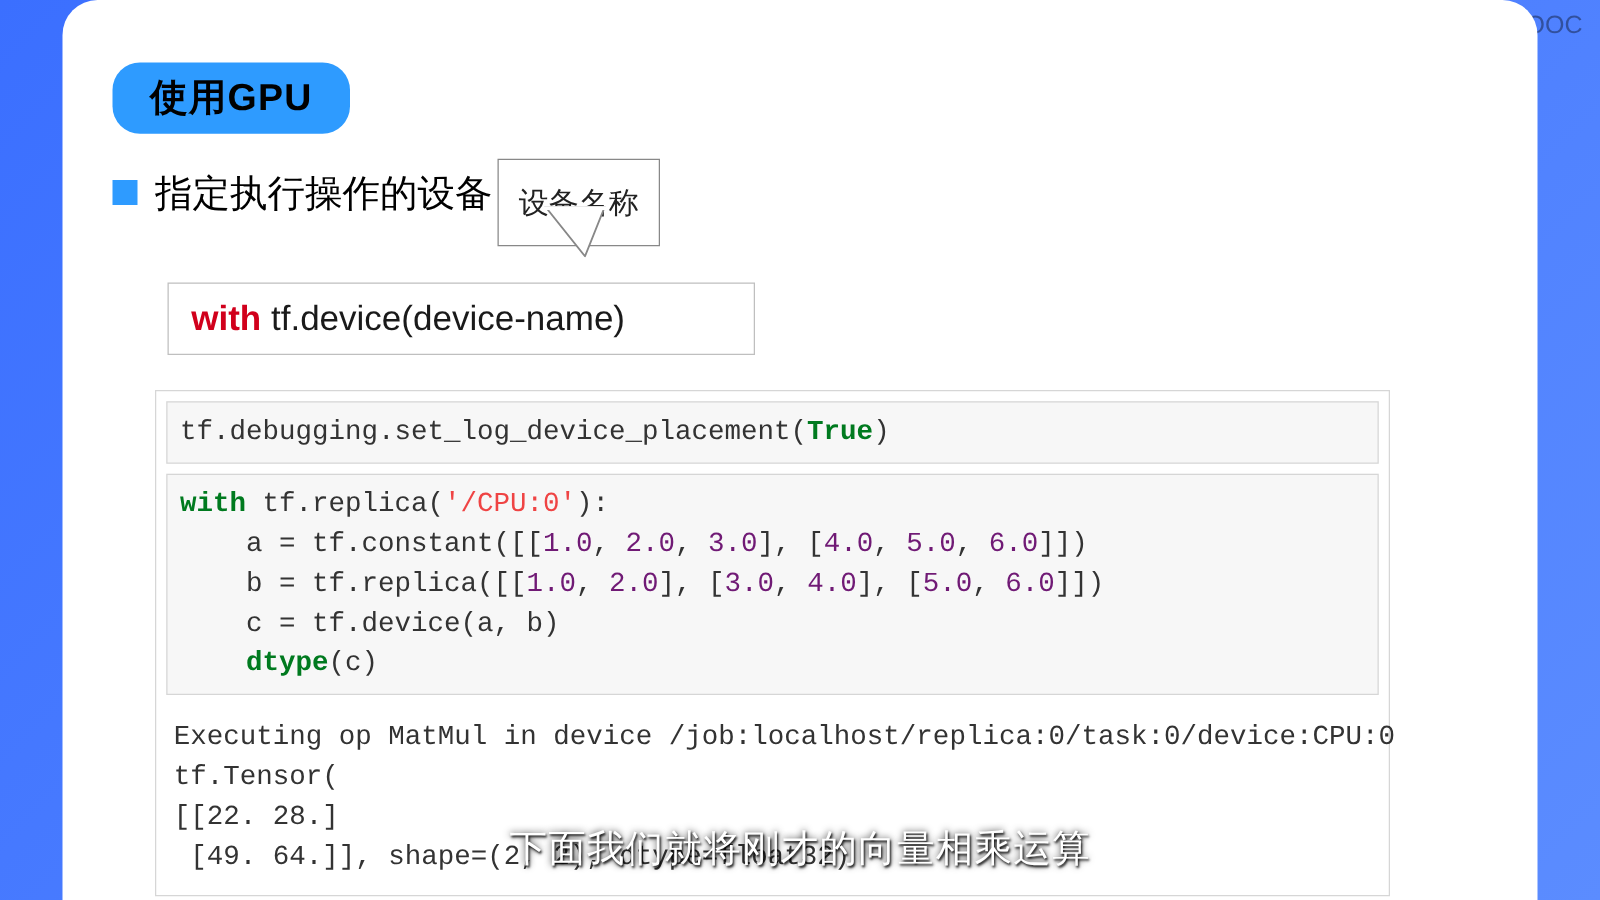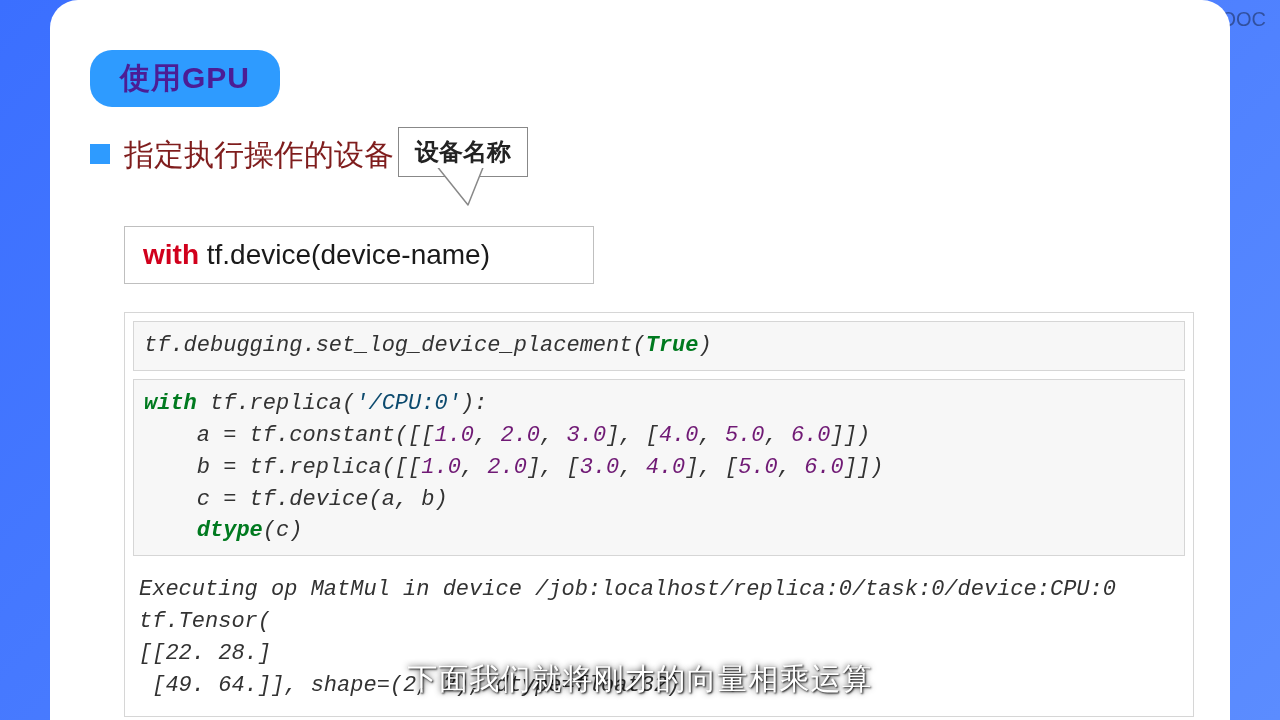--- a/index.html
+++ b/index.html
@@ -27,21 +27,21 @@
     font-size: 20px;
     display: flex;
     align-items: center;
     gap: 6px;
     font-weight: 500;
   }
   .watermark svg { opacity: 0.5; }
   .badge {
     display: inline-block;
     background: #2e9bff;
-    color: #4c1d95;
+    color: #000000;
     font-size: 30px;
     font-weight: 600;
     padding: 8px 30px;
     border-radius: 22px;
     letter-spacing: 1px;
   }
   .heading-row {
     display: flex;
     align-items: flex-start;
     margin-top: 28px;
@@ -50,80 +50,78 @@
   }
   .bullet-sq {
     width: 20px;
     height: 20px;
     background: #2e9bff;
     margin-top: 9px;
     flex: 0 0 auto;
   }
   .heading-text {
     font-size: 30px;
-    color: #7f1d1d;
+    color: #000000;
     font-weight: 500;
   }
   .callout-wrap {
     position: absolute;
     left: 308px;
     top: -8px;
   }
   .callout-box {
     border: 1.5px solid #888;
-    padding: 8px 16px;
+    padding: 18px 16px;
     font-size: 24px;
     background: #fff;
     color: #222;
-    font-weight: bold;
   }
   .callout-pointer {
     position: absolute;
     left: 30px;
     top: 38px;
   }
   .api-box {
     margin-top: 50px;
-    margin-left: 34px;
+    margin-left: 44px;
     border: 1px solid #bfbfbf;
     padding: 12px 18px;
     font-size: 28px;
     display: inline-block;
     min-width: 470px;
     font-family: "Segoe UI", "Microsoft YaHei", sans-serif;
   }
   .kw-with { color: #d1001c; font-weight: 700; }
   .api-rest { color: #1a1a1a; }
   .code-area {
     margin-top: 28px;
     margin-left: 34px;
     margin-right: 0;
     border: 1px solid #d6d6d6;
     font-family: "SimSun", "NSimSun", "Courier New", monospace;
     font-size: 22px;
     line-height: 1.45;
     color: #333;
-    width: 1070px;
-    font-style: italic;
+    width: 988px;
   }
   .code-cell {
     background: #f7f7f7;
     border: 1px solid #d6d6d6;
     margin: 8px;
     padding: 8px 10px;
     white-space: pre;
   }
   .code-output {
     padding: 10px 14px 14px 14px;
     white-space: pre;
     color: #333;
   }
   .tok-kw   { color: #007a1f; font-weight: bold; }
   .tok-num  { color: #701a75; }
-  .tok-str  { color: #0c4a6e; }
+  .tok-str  { color: #ef4444; }
   .tok-bool { color: #007a1f; font-weight: bold; }
   .subtitle-bar {
     position: absolute;
     bottom: 0;
     left: 0;
     width: 1280px;
     text-align: center;
     padding: 10px 0 20px 0;
   }
   .subtitle-text {

